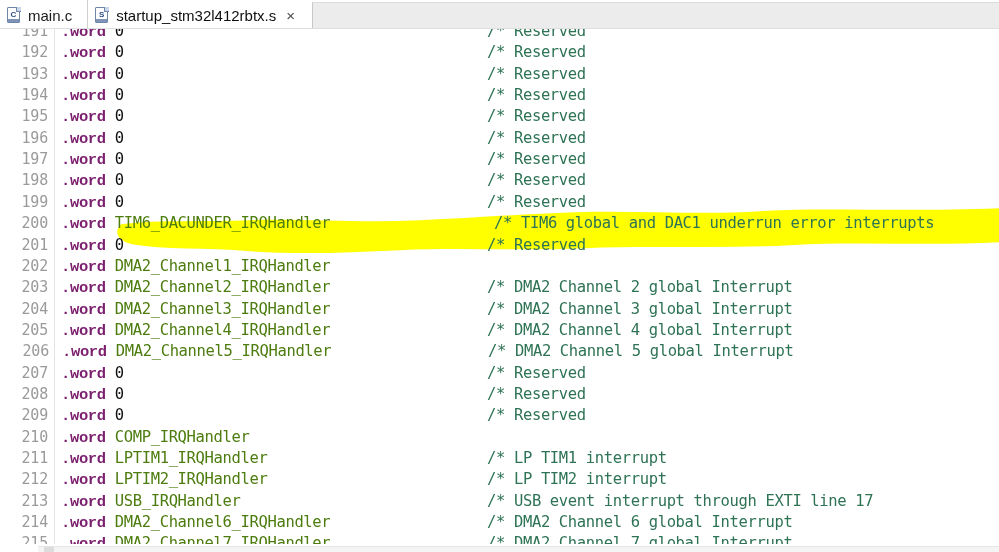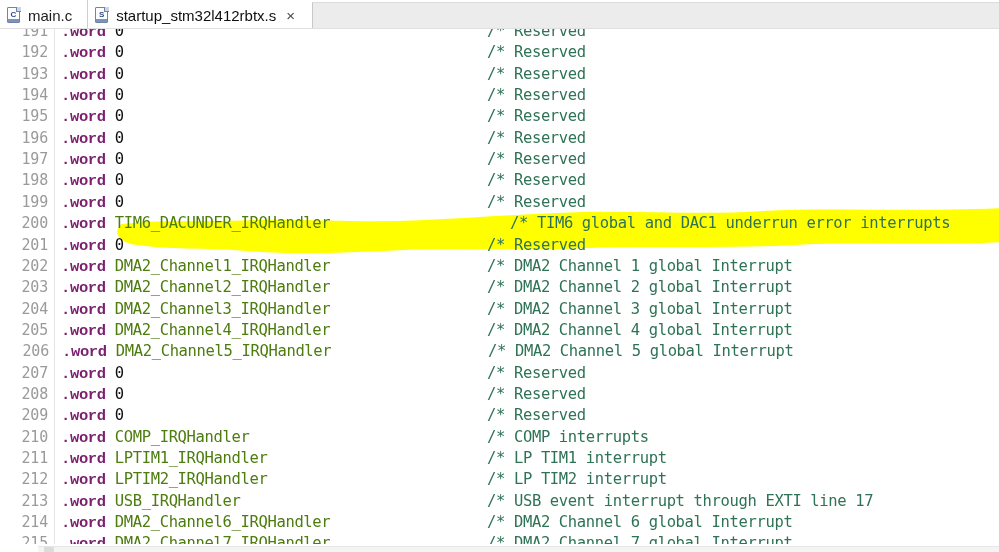--- a/index.html
+++ b/index.html
@@ -282,31 +282,31 @@
     <div class="lines" id="lines">
         <div class="line" style="top: 0px; position: absolute; left: 0px; width: 999px;"><span class="lno">191</span><span class="code"><span class="kw">.word</span> <span class="num">0</span></span><span class="cmt" style="left: 487px;">/* Reserved</span></div>
         <div class="line" style="top: 21.35px; position: absolute; left: 0px; width: 999px;"><span class="lno">192</span><span class="code"><span class="kw">.word</span> <span class="num">0</span></span><span class="cmt" style="left: 487px;">/* Reserved</span></div>
         <div class="line" style="top: 42.7px; position: absolute; left: 0px; width: 999px;"><span class="lno">193</span><span class="code"><span class="kw">.word</span> <span class="num">0</span></span><span class="cmt" style="left: 487px;">/* Reserved</span></div>
         <div class="line" style="top: 64.05px; position: absolute; left: 0px; width: 865px;"><span class="lno">194</span><span class="code"><span class="kw">.word</span> <span class="num">0</span></span><span class="cmt" style="left: 487px;">/* Reserved</span></div>
         <div class="line" style="top: 85.4px; position: absolute; left: 0px; width: 999px;"><span class="lno">195</span><span class="code"><span class="kw">.word</span> <span class="num">0</span></span><span class="cmt" style="left: 487px;">/* Reserved</span></div>
         <div class="line" style="top: 106.75px; position: absolute; left: 0px; width: 999px;"><span class="lno">196</span><span class="code"><span class="kw">.word</span> <span class="num">0</span></span><span class="cmt" style="left: 487px;">/* Reserved</span></div>
         <div class="line" style="top: 128.1px; position: absolute; left: 0px; width: 999px;"><span class="lno">197</span><span class="code"><span class="kw">.word</span> <span class="num">0</span></span><span class="cmt" style="left: 487px;">/* Reserved</span></div>
         <div class="line" style="top: 149.45px; position: absolute; left: 0px; width: 999px;"><span class="lno">198</span><span class="code"><span class="kw">.word</span> <span class="num">0</span></span><span class="cmt" style="left: 487px;">/* Reserved</span></div>
         <div class="line" style="top: 170.8px; position: absolute; left: 0px; width: 999px;"><span class="lno">199</span><span class="code"><span class="kw">.word</span> <span class="num">0</span></span><span class="cmt" style="left: 487px;">/* Reserved</span></div>
-        <div class="line" style="top: 192.15px; position: absolute; left: 0px; width: 791px;"><span class="lno">200</span><span class="code"><span class="kw">.word</span> <span class="ident">TIM6_DACUNDER_IRQHandler</span></span><span class="cmt" style="left: 510px;">/* TIM6 global and DAC1 underrun error interrupts</span></div>
+        <div class="line" style="top: 192.15px; position: absolute; left: 0px; width: 791px;"><span class="lno">200</span><span class="code"><span class="kw">.word</span> <span class="ident">TIM6_DACUNDER_IRQHandler</span></span><span class="cmt" style="left: 494px;">/* TIM6 global and DAC1 underrun error interrupts</span></div>
         <div class="line" style="top: 213.5px; position: absolute; left: 0px; width: 999px;"><span class="lno">201</span><span class="code"><span class="kw">.word</span> <span class="num">0</span></span><span class="cmt" style="left: 487px;">/* Reserved</span></div>
-        <div class="line" style="top: 234.85px; position: absolute; left: 0px; width: 999px;"><span class="lno">202</span><span class="code"><span class="kw">.word</span> <span class="ident">DMA2_Channel1_IRQHandler</span></span><span class="cmt" style="left: 487px;">/* DMA2 Channel 1 global Interrupt</span></div>
+        <div class="line" style="top: 234.85px; position: absolute; left: 0px; width: 999px;"><span class="lno">202</span><span class="code"><span class="kw">.word</span> <span class="ident">DMA2_Channel1_IRQHandler</span></span></div>
         <div class="line" style="top: 256.2px; position: absolute; left: 0px; width: 817px;"><span class="lno">203</span><span class="code"><span class="kw">.word</span> <span class="ident">DMA2_Channel2_IRQHandler</span></span><span class="cmt" style="left: 487px;">/* DMA2 Channel 2 global Interrupt</span></div>
         <div class="line" style="top: 277.55px; position: absolute; left: 0px; width: 999px;"><span class="lno">204</span><span class="code"><span class="kw">.word</span> <span class="ident">DMA2_Channel3_IRQHandler</span></span><span class="cmt" style="left: 487px; text-align: center;">/* DMA2 Channel 3 global Interrupt</span></div>
         <div class="line" style="top: 298.9px; position: absolute; left: 0px; width: 999px;"><span class="lno">205</span><span class="code"><span class="kw">.word</span> <span class="ident">DMA2_Channel4_IRQHandler</span></span><span class="cmt" style="left: 487px;">/* DMA2 Channel 4 global Interrupt</span></div>
         <div class="line" style="top: 320.25px; position: absolute; left: 1px; width: 999px;"><span class="lno">206</span><span class="code"><span class="kw">.word</span> <span class="ident">DMA2_Channel5_IRQHandler</span></span><span class="cmt" style="left: 487px;">/* DMA2 Channel 5 global Interrupt</span></div>
         <div class="line" style="top: 341.6px; position: absolute; left: 0px; width: 999px;"><span class="lno">207</span><span class="code"><span class="kw">.word</span> <span class="num">0</span></span><span class="cmt" style="left: 487px;">/* Reserved</span></div>
         <div class="line" style="top: 362.95px; position: absolute; left: 0px; width: 999px;"><span class="lno">208</span><span class="code"><span class="kw">.word</span> <span class="num">0</span></span><span class="cmt" style="left: 487px;">/* Reserved</span></div>
         <div class="line" style="top: 384.3px; position: absolute; left: 0px; width: 999px;"><span class="lno">209</span><span class="code"><span class="kw">.word</span> <span class="num">0</span></span><span class="cmt" style="left: 487px;">/* Reserved</span></div>
-        <div class="line" style="top: 405.65px; position: absolute; left: 0px; width: 999px;"><span class="lno">210</span><span class="code"><span class="kw">.word</span> <span class="ident">COMP_IRQHandler</span></span><span class="cmt" style="left: 487px;">/* COMP interrupts</span></div>
+        <div class="line" style="top: 405.65px; position: absolute; left: 0px; width: 999px;"><span class="lno">210</span><span class="code"><span class="kw">.word</span> <span class="ident">COMP_IRQHandler</span></span></div>
         <div class="line" style="top: 427px; position: absolute; left: 0px; width: 882px;"><span class="lno">211</span><span class="code"><span class="kw">.word</span> <span class="ident">LPTIM1_IRQHandler</span></span><span class="cmt" style="left: 487px;">/* LP TIM1 interrupt</span></div>
         <div class="line" style="top: 448.35px; position: absolute; left: 0px; width: 999px;"><span class="lno">212</span><span class="code"><span class="kw">.word</span> <span class="ident">LPTIM2_IRQHandler</span></span><span class="cmt" style="left: 487px;">/* LP TIM2 interrupt</span></div>
         <div class="line" style="top: 469.7px; position: absolute; left: 0px; width: 999px;"><span class="lno">213</span><span class="code"><span class="kw">.word</span> <span class="ident">USB_IRQHandler</span></span><span class="cmt" style="left: 487px;">/* USB event interrupt through EXTI line 17</span></div>
         <div class="line" style="top: 491.05px; position: absolute; left: 0px; width: 999px;"><span class="lno">214</span><span class="code"><span class="kw">.word</span> <span class="ident">DMA2_Channel6_IRQHandler</span></span><span class="cmt" style="left: 487px;">/* DMA2 Channel 6 global Interrupt</span></div>
         <div class="line" style="top: 512.4px; position: absolute; left: 0px; width: 999px;"><span class="lno">215</span><span class="code"><span class="kw">.word</span> <span class="ident">DMA2_Channel7_IRQHandler</span></span><span class="cmt" style="left: 487px;">/* DMA2 Channel 7 global Interrupt</span></div>
       </div>
   </div>
 
   <div class="bottom-strip">
     <div class="shade"></div>

